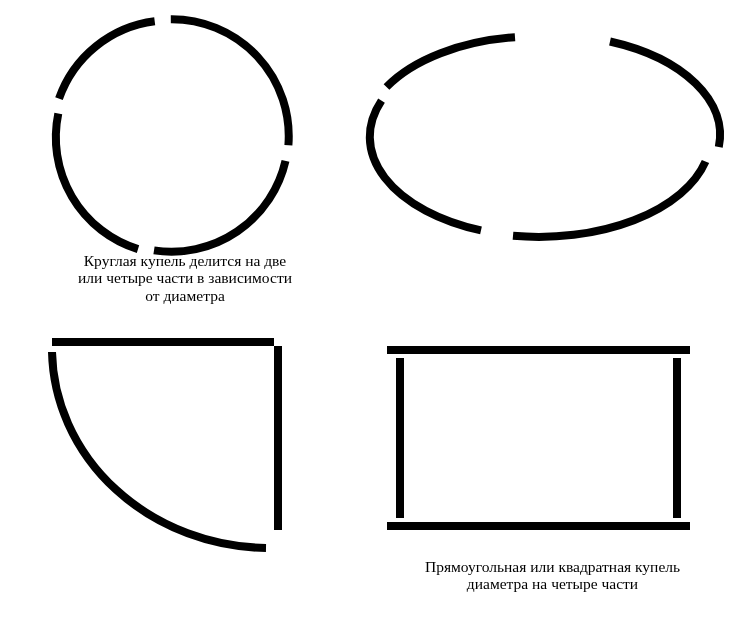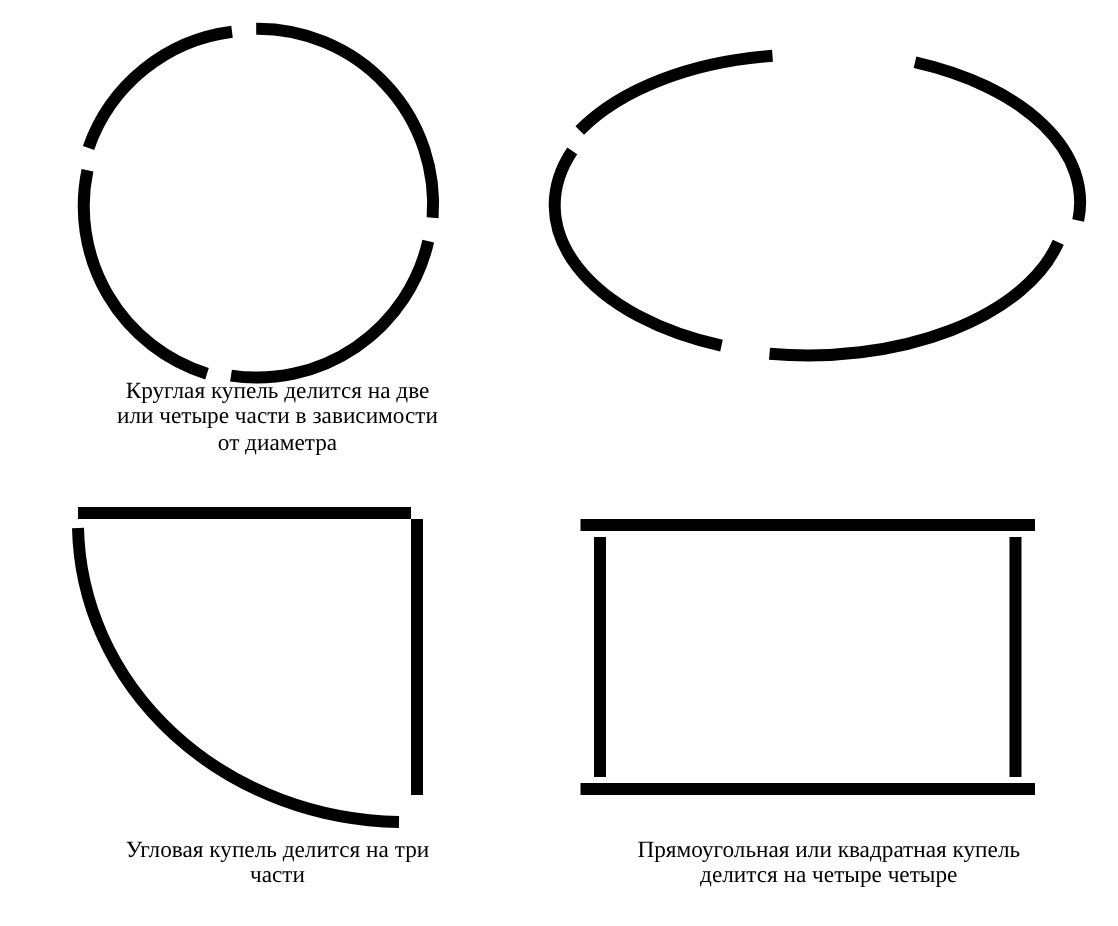--- a/index.html
+++ b/index.html
@@ -90,33 +90,31 @@
       <g fill="none" stroke="#000000" stroke-width="8" stroke-linecap="butt">
 
         <path d="M 42 20 L 264 20"></path>
 
         <path d="M 268 24 L 268 208"></path>
 
         <path d="M 42 30 A 218 200 0 0 0 256 226"></path>
       </g>
     </svg>
   </div>
-  <div class="caption" id="caption-corner">Угловая купель делится на три
-части</div>
 
   <div class="cell" id="cell-rect">
     <svg class="figure" width="375" height="240" viewBox="0 0 375 240">
       <g fill="none" stroke="#000000" stroke-width="8" stroke-linecap="butt">
 
         <path d="M 22 28 L 325 28"></path>
 
         <path d="M 22 204 L 325 204"></path>
 
         <path d="M 35 36 L 35 196"></path>
 
         <path d="M 312 36 L 312 196"></path>
       </g>
     </svg>
   </div>
   <div class="caption" id="caption-rect">Прямоугольная или квадратная купель
-делится на четыре четыре</div>
+диаметра на четыре части</div>
 
 </div>
 
 </body></html>

